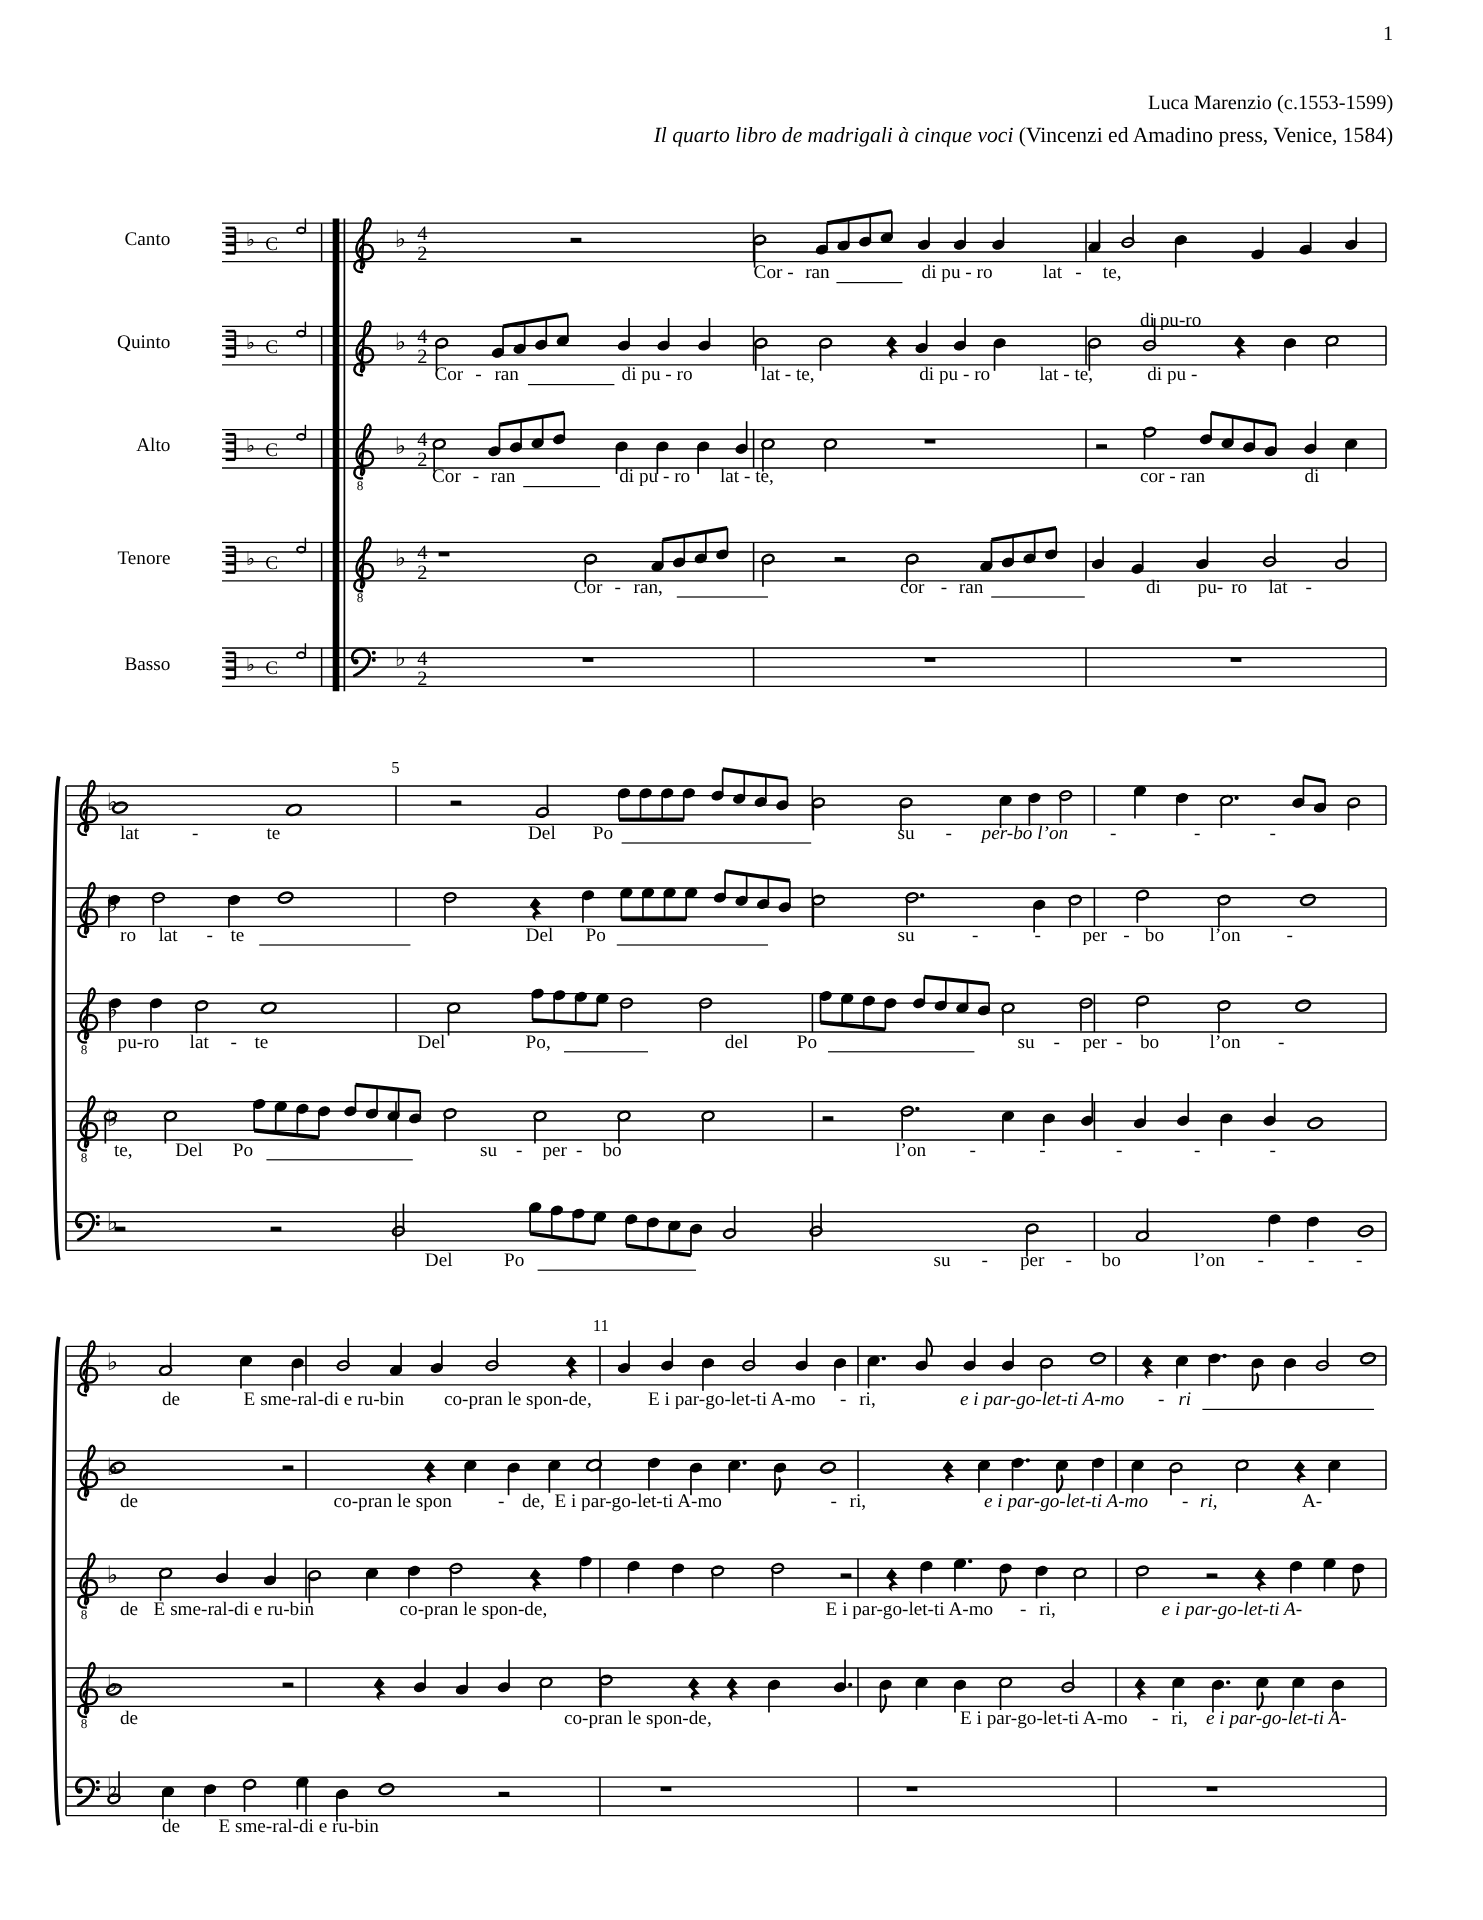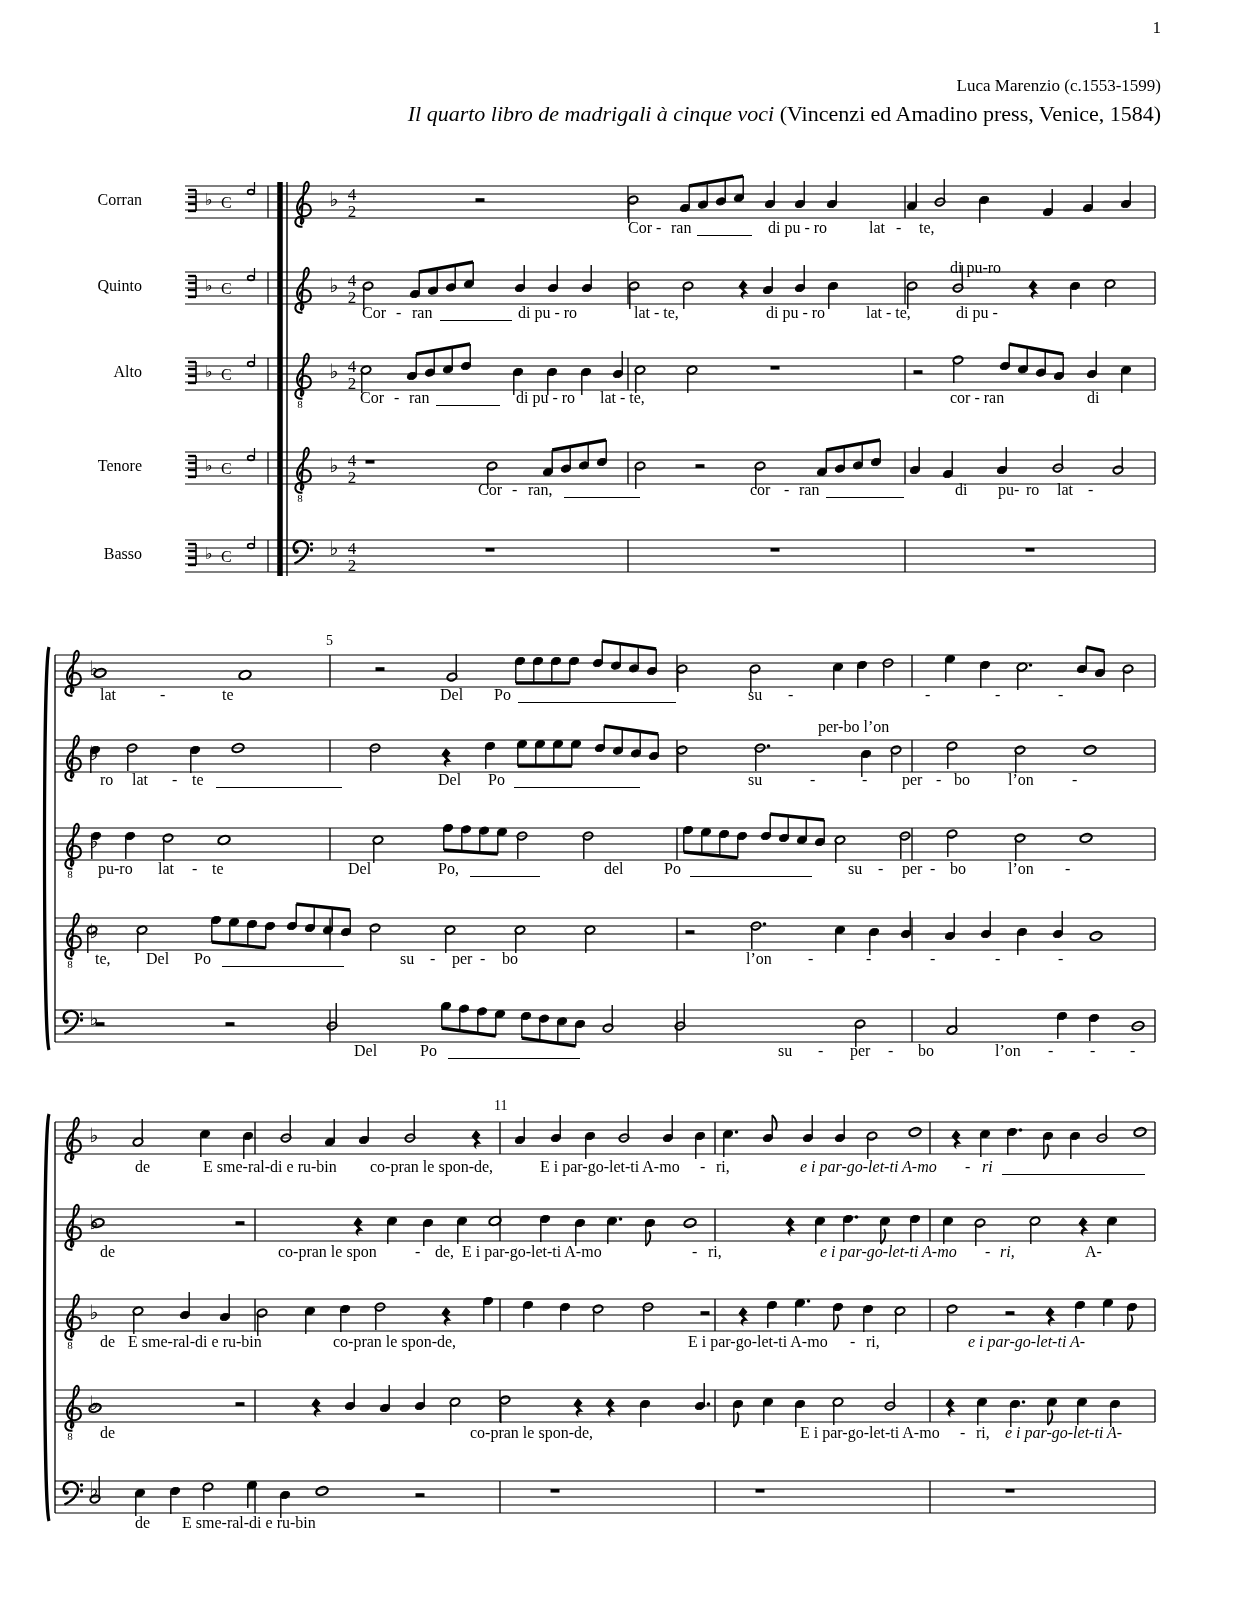--- a/index.html
+++ b/index.html
@@ -3,21 +3,21 @@
 <meta charset="utf-8">
 <style>
   html,body{margin:0;padding:0;background:#e8e8e8;}
   .page{position:relative;width:1236px;height:1600px;background:#ffffff;margin:0 auto;
         font-family:"Liberation Serif","DejaVu Serif",serif;color:#000;overflow:hidden;}
   svg#score{position:absolute;left:0;top:0;}
   .t{position:absolute;white-space:pre;line-height:1;}
   .pageno{right:75px;top:19px;font-size:17px;}
   .title{left:0;top:42px;width:1236px;text-align:center;font-size:27px;}
   .composer{right:75px;top:77px;font-size:17px;}
-  .source{right:75px;top:103px;font-size:22px;}
+  .source{right:75px;top:103px;font-size:18px;}
   .it{font-style:italic;}
   .footer{left:0;top:1538px;width:1236px;text-align:center;font-size:15px;}
   .lyr{position:absolute;white-space:pre;line-height:1;font-size:16px;}
   .lyr.i{font-style:italic;}
   .ext{position:absolute;height:1.2px;background:#000;}
   .lbl{position:absolute;left:0;width:142px;text-align:right;font-size:16px;line-height:1;}
   .mn{position:absolute;font-size:14px;line-height:1;}
 </style>
 </head>
 <body>
@@ -1576,21 +1576,21 @@
   <div id="overlay">
       <div class="lyr" style="left: 628px; top: 220px;">Cor</div>
       <div class="lyr" style="left: 656px; top: 220px;">-</div>
       <div class="lyr" style="left: 671px; top: 220px;">ran</div>
       <div class="ext" style="left: 697px; top: 235px; width: 55px;"></div>
       <div class="lyr" style="left: 768px; top: 220px;">di pu - ro</div>
       <div class="lyr" style="left: 869px; top: 220px;">lat</div>
       <div class="lyr" style="left: 896px; top: 220px;">-</div>
       <div class="lyr" style="left: 919px; top: 220px;">te,</div>
       <div class="lyr" style="left: 950px; top: 220px; margin-top: 40px;">di pu-ro</div>
-      <div class="lbl" style="left: 0px; top: 192px; width: 142px;">Corran</div>
+      <div class="lbl" style="left: 0px; top: 192px; width: 142px;">Canto</div>
       <div class="lyr" style="left: 362px; top: 305px;">Cor</div>
       <div class="lyr" style="left: 396px; top: 305px;">-</div>
       <div class="lyr" style="left: 412px; top: 305px;">ran</div>
       <div class="ext" style="left: 440px; top: 320px; width: 72px;"></div>
       <div class="lyr" style="left: 518px; top: 305px;">di pu - ro</div>
       <div class="lyr" style="left: 634px; top: 305px;">lat - te,</div>
       <div class="lyr" style="left: 766px; top: 305px;">di pu - ro</div>
       <div class="lyr" style="left: 866px; top: 305px;">lat - te,</div>
       <div class="lyr" style="left: 956px; top: 305px;">di pu -</div>
       <div class="lbl" style="left: 0px; top: 278px; width: 142px;">Quinto</div>
@@ -1620,21 +1620,21 @@
       <div class="lbl" style="left: 0px; top: 458px; width: 142px;">Tenore</div>
       <div class="lbl" style="left: 0px; top: 546px; width: 142px;">Basso</div>
       <div class="lyr" style="left: 100px; top: 687px;">lat</div>
       <div class="lyr" style="left: 160px; top: 687px;">-</div>
       <div class="lyr" style="left: 222px; top: 687px;">te</div>
       <div class="lyr" style="left: 440px; top: 687px;">Del</div>
       <div class="lyr" style="left: 494px; top: 687px;">Po</div>
       <div class="ext" style="left: 518px; top: 702px; width: 158px;"></div>
       <div class="lyr" style="left: 748px; top: 687px;">su</div>
       <div class="lyr" style="left: 788px; top: 687px;">-</div>
-      <div class="lyr" style="left: 818px; top: 719px;">per-bo l’on</div>
+      <div class="lyr" style="left: 818px; top: 687px; font-style: italic;">per-bo l’on</div>
       <div class="lyr" style="left: 925px; top: 687px;">-</div>
       <div class="lyr" style="left: 995px; top: 687px;">-</div>
       <div class="lyr" style="left: 1058px; top: 687px;">-</div>
       <div class="lyr" style="left: 100px; top: 772px;">ro</div>
       <div class="lyr" style="left: 132px; top: 772px;">lat</div>
       <div class="lyr" style="left: 172px; top: 772px;">-</div>
       <div class="lyr" style="left: 192px; top: 772px;">te</div>
       <div class="ext" style="left: 216px; top: 787px; width: 126px;"></div>
       <div class="lyr" style="left: 438px; top: 772px;">Del</div>
       <div class="lyr" style="left: 488px; top: 772px;">Po</div>

